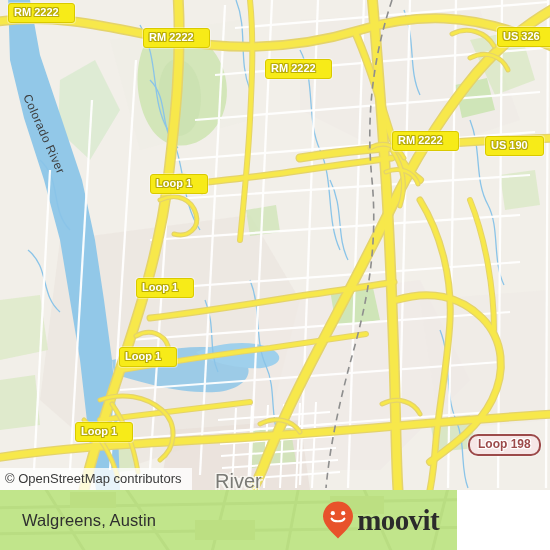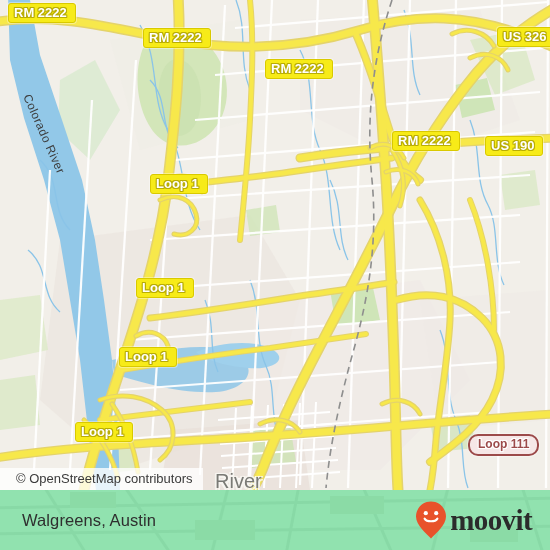--- a/index.html
+++ b/index.html
@@ -26,23 +26,23 @@
     white-space:nowrap;pointer-events:none;
   }
   
   .shield{
     position:absolute;
     background:#f7eb18;
     border:1.5px solid #d9c900;
     border-radius:3px;
     color:#fff;
     font-weight:bold;
-    font-size:13px;
+    font-size:11px;
     line-height:13px;
-    padding:2px 8px 3px 5px;
+    padding:2px 15px 3px 5px;
     text-shadow:
       -1px -1px 0 #b9ad05, 1px -1px 0 #b9ad05,
       -1px  1px 0 #b9ad05, 1px  1px 0 #b9ad05,
        0   -1px 0 #b9ad05, 0 1px 0 #b9ad05,
       -1px 0 0 #b9ad05, 1px 0 0 #b9ad05;
     white-space:nowrap;
     box-shadow:0 0 0 1px rgba(255,255,255,.35);
   }
   .shield.toll{
     background:#f6e7e7;
@@ -67,21 +67,21 @@
     position:absolute;
     font-size:12px;color:#3d3d3d;
     letter-spacing:.4px;
     transform-origin:0 0;
   }
 
   
   #attrib{
     position:absolute;left:0;top:468px;
     height:22px;line-height:22px;
-    padding-left:16px;padding-right:10px;
+    padding-left:5px;padding-right:10px;
     background:rgba(255,255,255,.78);
     font-size:13px;color:#3a3a3a;
     white-space:nowrap;
     z-index:40;
   }
 
   
   #popup{
     position:absolute;left:190px;top:122px;width:170px;
     z-index:60;
@@ -106,22 +106,22 @@
     transform:translateX(-50%);
     width:0;height:0;
     border-left:11px solid transparent;
     border-right:11px solid transparent;
     border-top:10px solid #fff;
   }
   #pin-icon{display:block;}
 
   
   #bottombar{
-    position:absolute;left:0;top:490px;width:550px;height:60px;
-    background:#22c55e;
+    position:absolute;left:0;top:490px;width:457px;height:60px;
+    background:#84cc16;
     overflow:hidden;
     z-index:80;
   }
   #bottombar .watermark{
     position:absolute;left:0;top:0;width:550px;height:60px;
     opacity:.5;
   }
   #bottombar .bar-inner{
     position:relative;
     display:flex;align-items:center;justify-content:space-between;
@@ -331,21 +331,21 @@
     <div class="shield" style="left:8px;top:3px;">RM 2222</div>
     <div class="shield" style="left:143px;top:28px;">RM 2222</div>
     <div class="shield" style="left:265px;top:59px;">RM 2222</div>
     <div class="shield" style="left:497px;top:27px;">US 326</div>
     <div class="shield" style="left:392px;top:131px;">RM 2222</div>
     <div class="shield" style="left:485px;top:136px;">US 190</div>
     <div class="shield" style="left:150px;top:174px;">Loop 1</div>
     <div class="shield" style="left:136px;top:278px;">Loop 1</div>
     <div class="shield" style="left:119px;top:347px;">Loop 1</div>
     <div class="shield" style="left:75px;top:422px;">Loop 1</div>
-    <div class="shield toll" style="left:468px;top:434px;">Loop 111</div>
+    <div class="shield toll" style="left:468px;top:434px;">Loop 198</div>
 
     <div id="attrib">© OpenStreetMap contributors</div>
 
   </div>
 
   <div id="bottombar">
 
     <svg class="watermark" width="550" height="60" viewBox="0 0 550 60">
       <rect x="0" y="0" width="550" height="60" fill="#ffffff"></rect>
       <g stroke="#eeeeee" fill="none" stroke-width="3">

